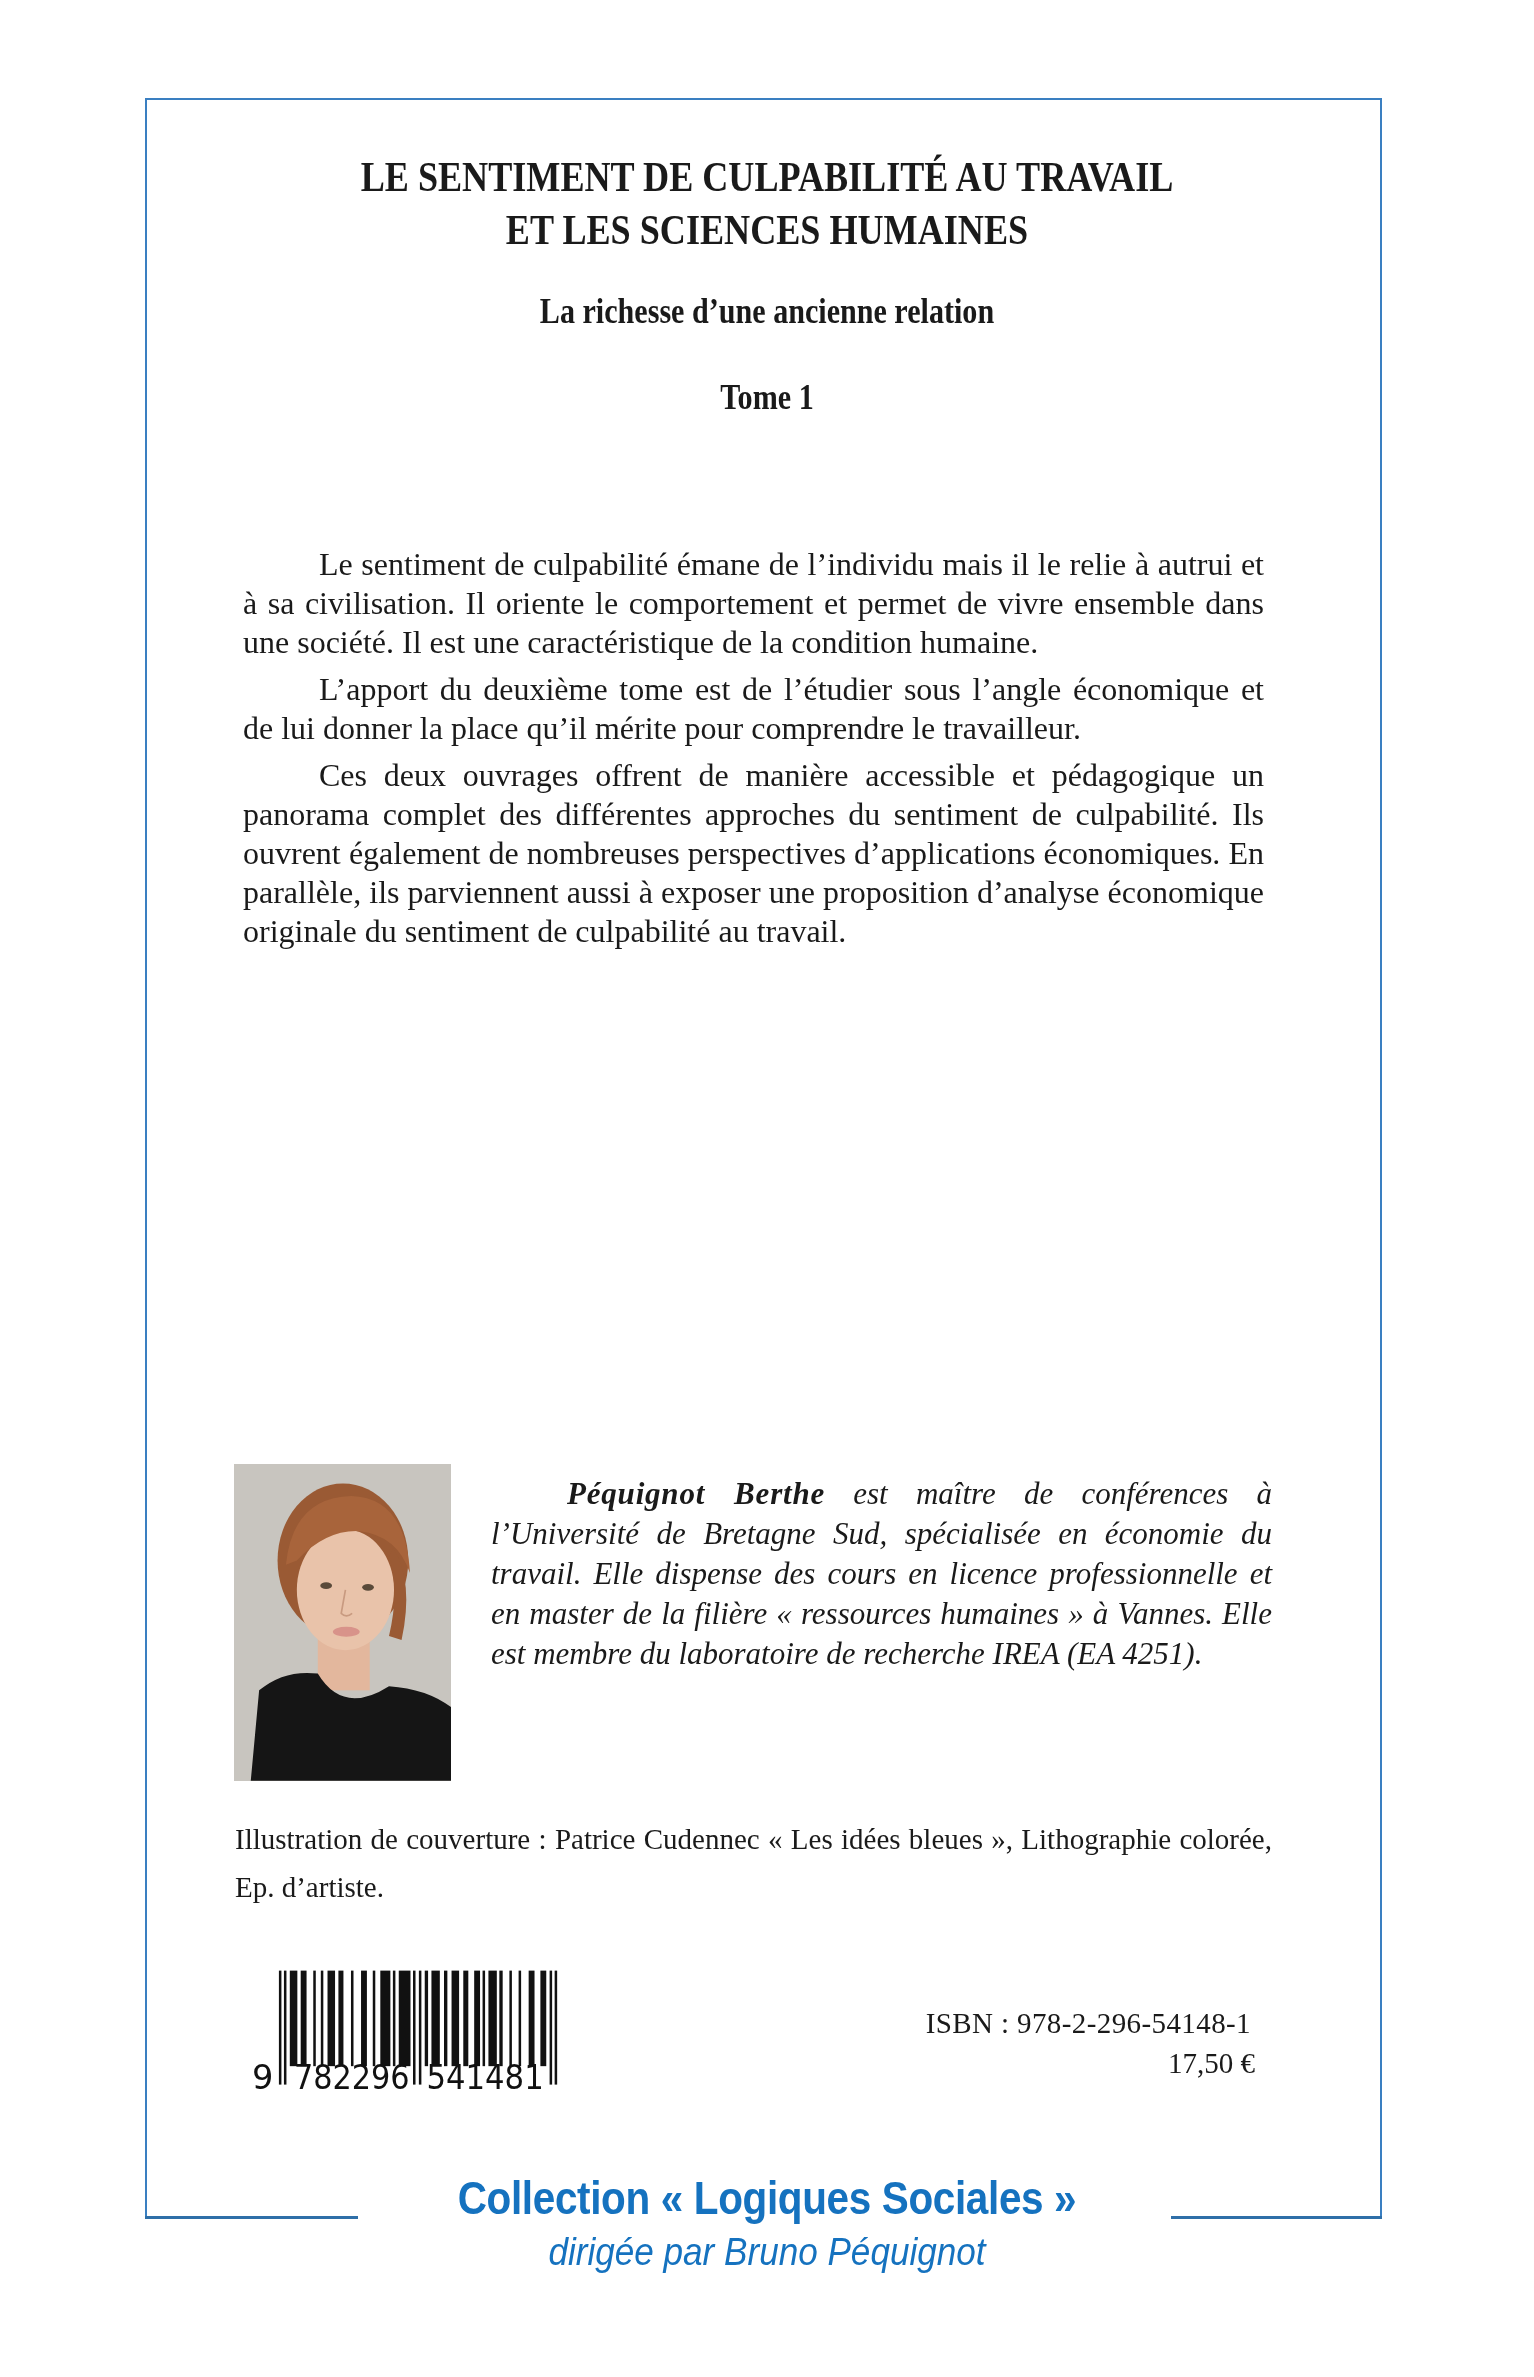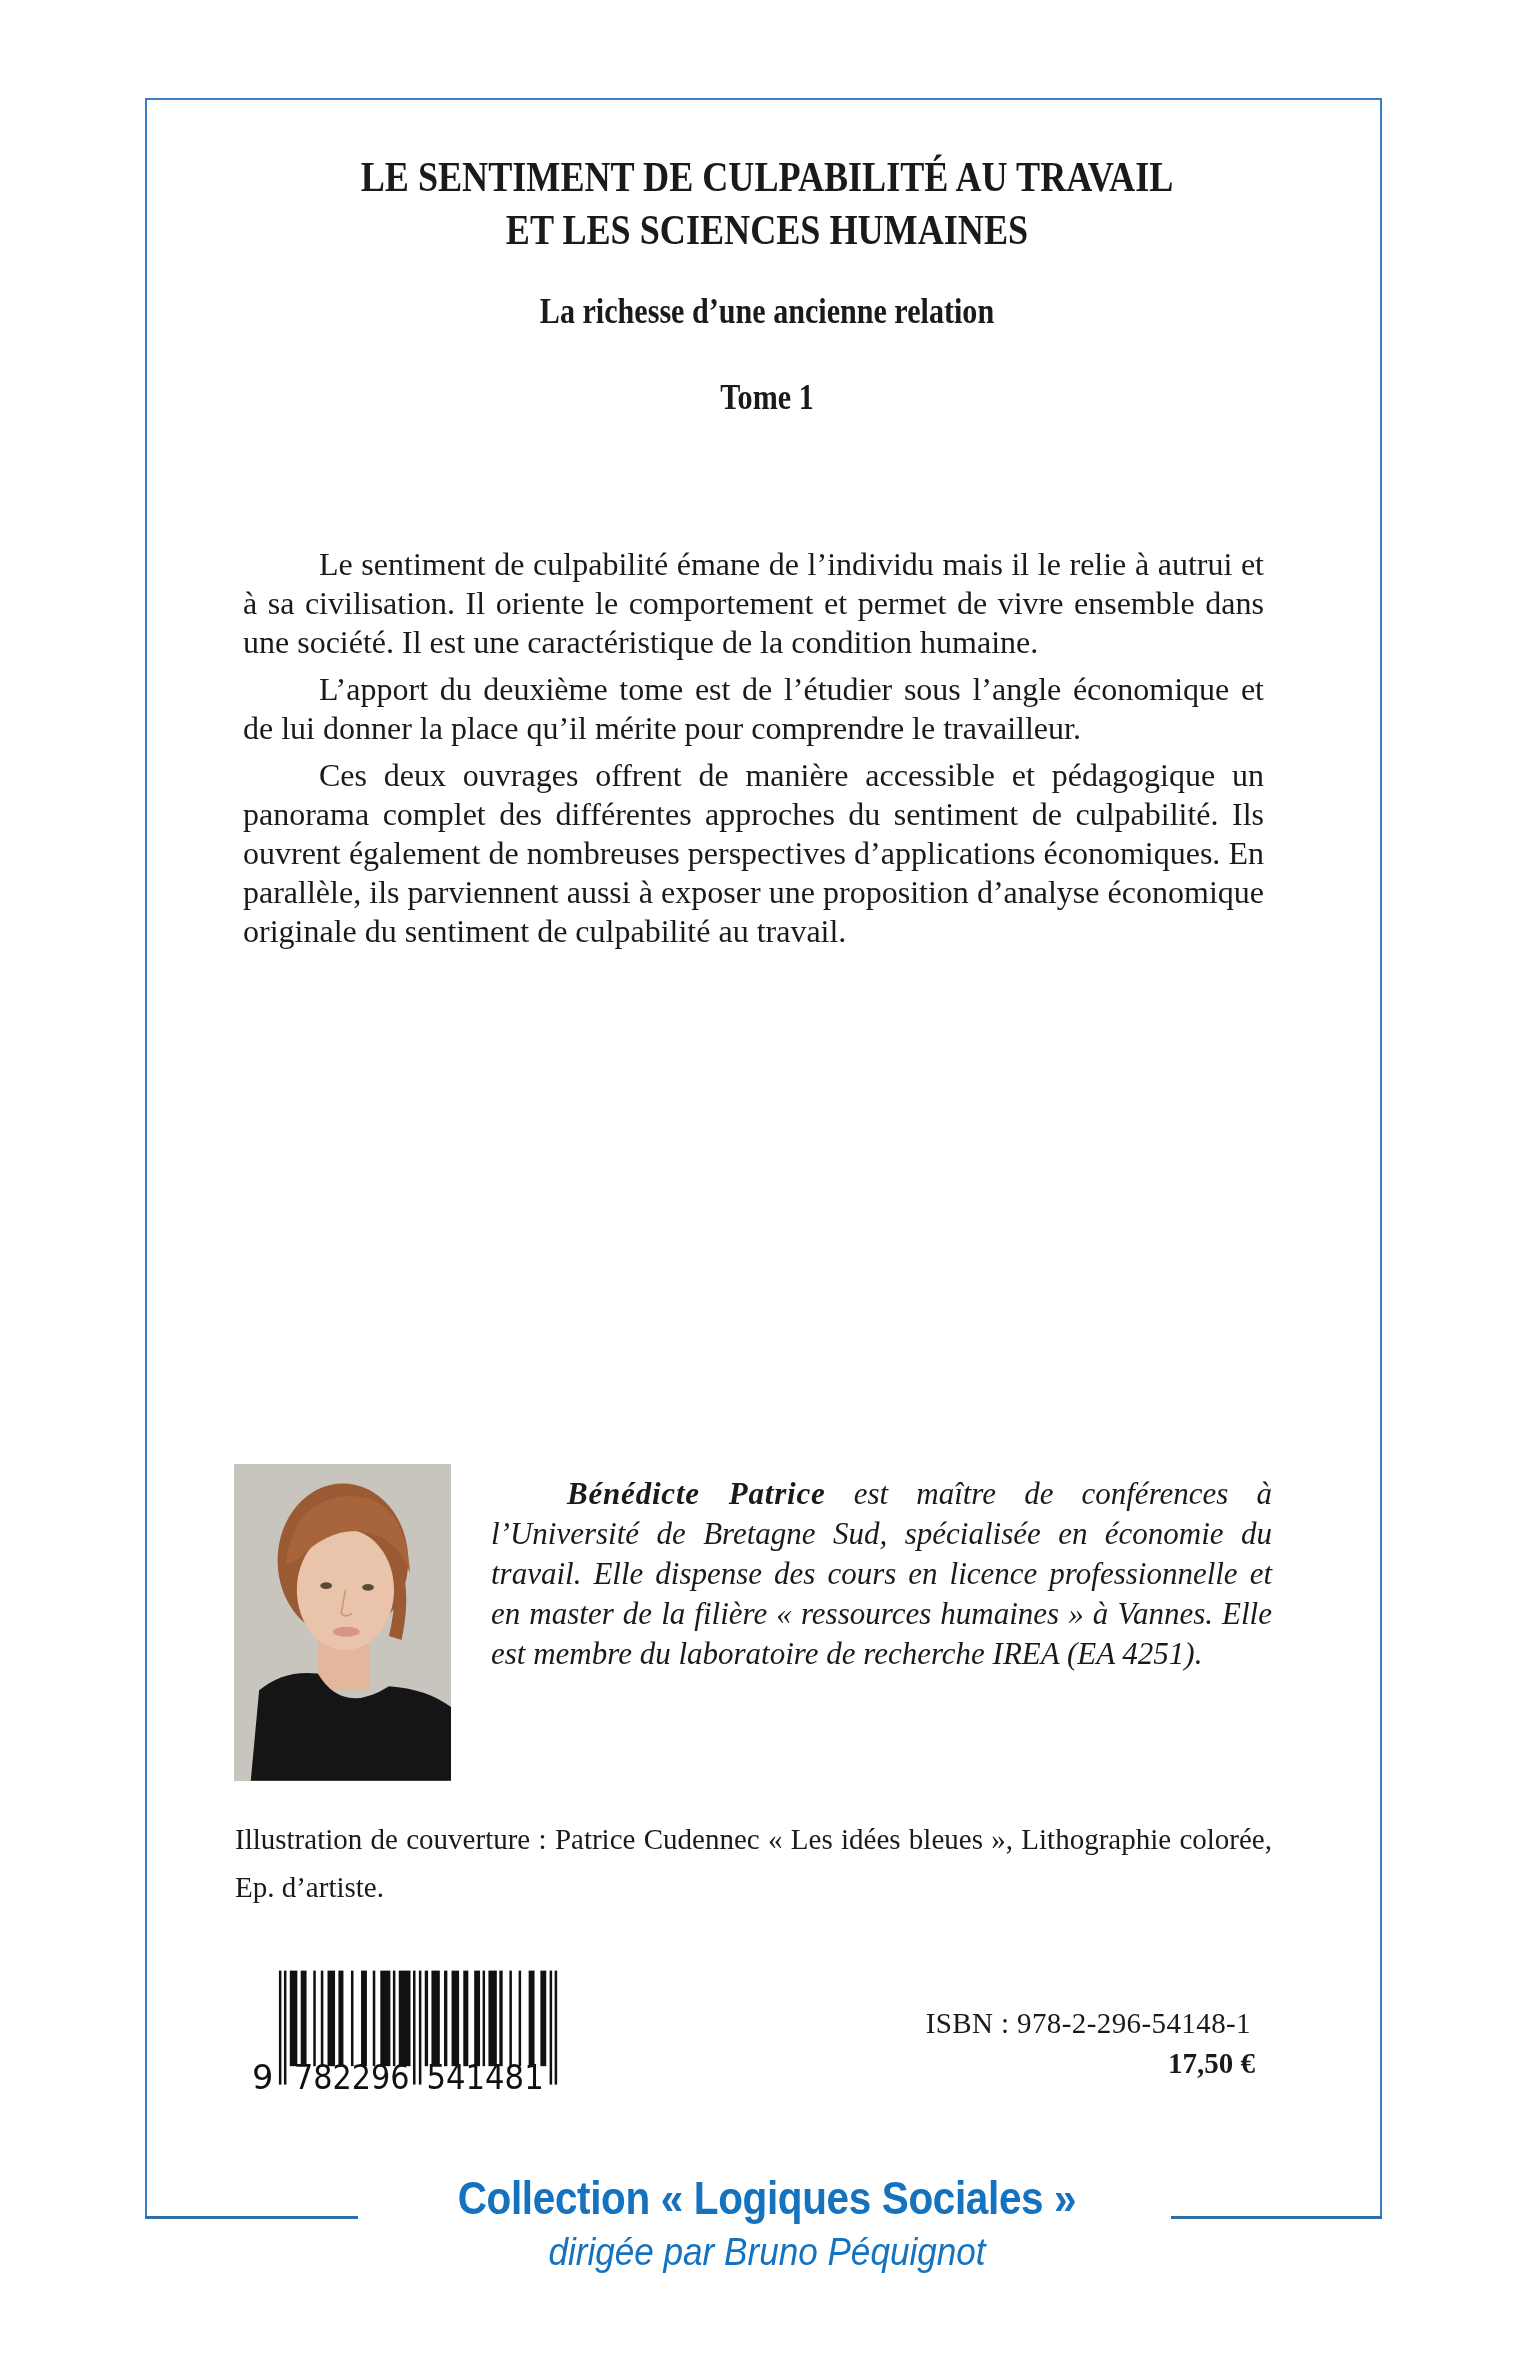--- a/index.html
+++ b/index.html
@@ -10,21 +10,21 @@
   .subtitle { position:absolute; left:145px; width:1237px; text-align:center; font-size:35px; font-weight:bold; transform:scaleX(0.86); }
   .tome { position:absolute; left:145px; width:1237px; text-align:center; font-size:35px; font-weight:bold; transform:scaleX(0.86); }
   .body-text { position:absolute; left:235px; width:1037px; top:537px; font-size:32px; line-height:39px; text-align:justify; }
   .body-text p { margin:8px; text-indent:76px; }
   .photo { position:absolute; left:234px; top:1464px; width:217px; height:317px; background:#c9c6c0; overflow:hidden; }
   .bio { position:absolute; left:491px; width:781px; top:1474px; font-size:31px; line-height:40px; font-style:italic; text-align:justify; text-indent:76px; margin:0; }
   .bio b { font-weight:bold; letter-spacing:0.8px; }
   .credit { position:absolute; left:235px; width:1037px; top:1815px; font-size:29px; line-height:48px; text-align:justify; margin:0; }
   .barcode { position:absolute; left:237px; top:1963px; width:352px; height:151px; }
   .isbn { position:absolute; right:283px; top:2007px; font-size:29px; letter-spacing:0.4px;margin-left:29px; }
-  .price { position:absolute; right:279px; top:2047px; font-size:29px;font-weight:bold; }
+  .price { position:absolute; right:279px; top:2047px; font-size:29px; }
   .collection { position:absolute; left:0; width:1534px; top:2171px; text-align:center; font-family:"Liberation Sans", sans-serif; font-weight:bold; font-size:46px; color:#1572bf; transform:scaleX(0.88); letter-spacing:-0.4px; }
   .director { position:absolute; left:0; width:1534px; top:2230px; text-align:center; font-family:"Liberation Sans", sans-serif; font-style:italic; font-size:39px; color:#1572bf; transform:scaleX(0.9); }
 </style>
 </head>
 <body>
 
 <div class="frame"></div>
 <div class="bottom-line" style="left:145px;width:213px;"></div>
 <div class="bottom-line" style="left:1171px;width:211px;"></div>
 
@@ -58,21 +58,21 @@
     <ellipse cx="160" cy="147" rx="7" ry="4" fill="#5a4a3a"></ellipse>
 
     <path d="M133 150 L128 178 Q134 184 141 178" stroke="#c89a80" stroke-width="2" fill="none"></path>
 
     <ellipse cx="134" cy="200" rx="16" ry="6" fill="#d8938a"></ellipse>
 
     <path d="M20 378 L30 270 Q60 245 100 250 Q130 300 185 265 Q230 268 259 290 L259 378 Z" fill="#151515"></path>
   </svg>
 </div>
 
-<p class="bio"><b>Bénédicte Patrice</b><span> est maître de conférences à l’Université de Bretagne Sud, spécialisée en économie du travail. Elle dispense des cours en licence professionnelle et en master de la filière « ressources humaines » à Vannes. Elle est membre du laboratoire de recherche IREA (EA 4251).</span></p>
+<p class="bio"><b>Péquignot Berthe</b><span> est maître de conférences à l’Université de Bretagne Sud, spécialisée en économie du travail. Elle dispense des cours en licence professionnelle et en master de la filière « ressources humaines » à Vannes. Elle est membre du laboratoire de recherche IREA (EA 4251).</span></p>
 
 <p class="credit">Illustration de couverture : Patrice Cudennec « Les idées bleues », Lithographie colorée, Ep. d’artiste.</p>
 
 <div class="barcode">
   <svg width="352" height="151" viewBox="0 0 420 180">
     <g fill="#111">
 
       <rect x="50" y="9" width="3" height="136"></rect>
       <rect x="56" y="9" width="3" height="136"></rect>
 

